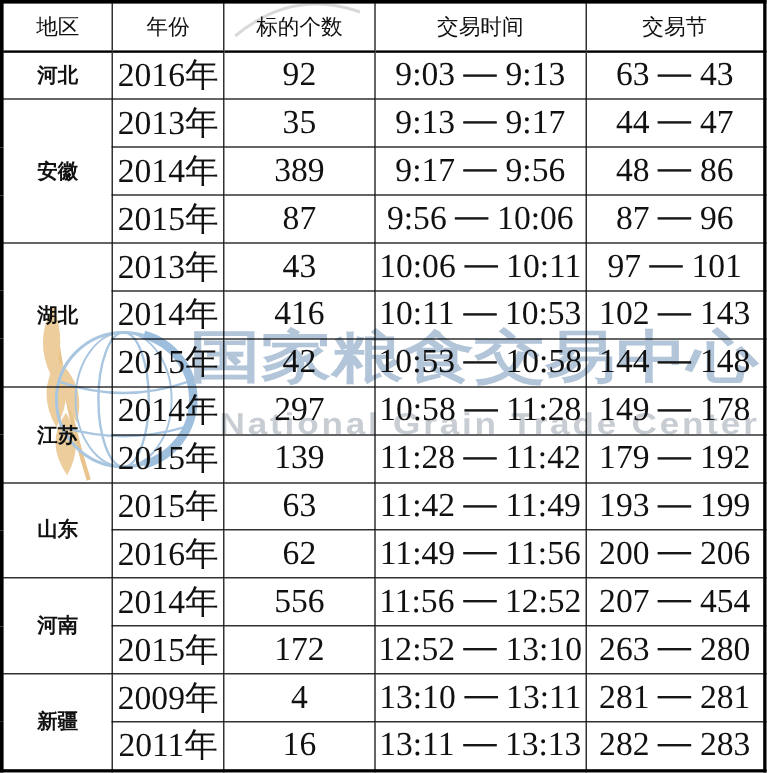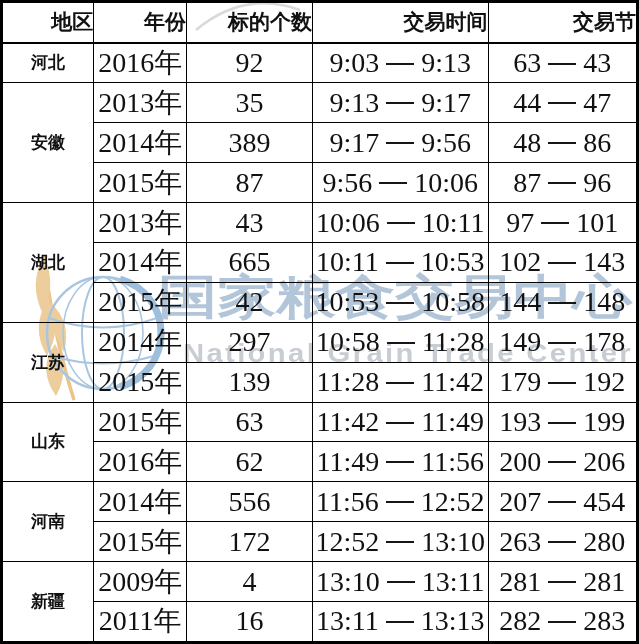--- a/index.html
+++ b/index.html
@@ -34,24 +34,23 @@
     border: 1.5px solid #000;
     text-align: center;
     vertical-align: middle;
     padding: 0;
     color: #111111;
     overflow: hidden;
     white-space: nowrap;
   }
   table.grid th {
     height: 41px;
-    font-size: 21px;
-    font-weight: bold;
+    font-size: 18px;
+    font-weight: normal;
     border-bottom: 2px solid #000;
-    text-align: right;
   }
   td.region {
     font-weight: bold;
     font-size: 17px;
   }
   td.year, td.count, td.range {
     font-size: 28px;
     font-weight: normal;
   }
   .dash {
@@ -149,21 +148,21 @@
         </tr>
         <tr>
           <td class="region" rowspan="3">湖北</td>
           <td class="year">2013年</td>
           <td class="count">43</td>
           <td class="range"><span>10:06</span><span class="dash"></span><span>10:11</span></td>
           <td class="range"><span>97</span><span class="dash"></span><span>101</span></td>
         </tr>
         <tr>
           <td class="year">2014年</td>
-          <td class="count">665</td>
+          <td class="count">416</td>
           <td class="range"><span>10:11</span><span class="dash"></span><span>10:53</span></td>
           <td class="range"><span>102</span><span class="dash"></span><span>143</span></td>
         </tr>
         <tr>
           <td class="year">2015年</td>
           <td class="count">42</td>
           <td class="range"><span>10:53</span><span class="dash"></span><span>10:58</span></td>
           <td class="range"><span>144</span><span class="dash"></span><span>148</span></td>
         </tr>
         <tr>

